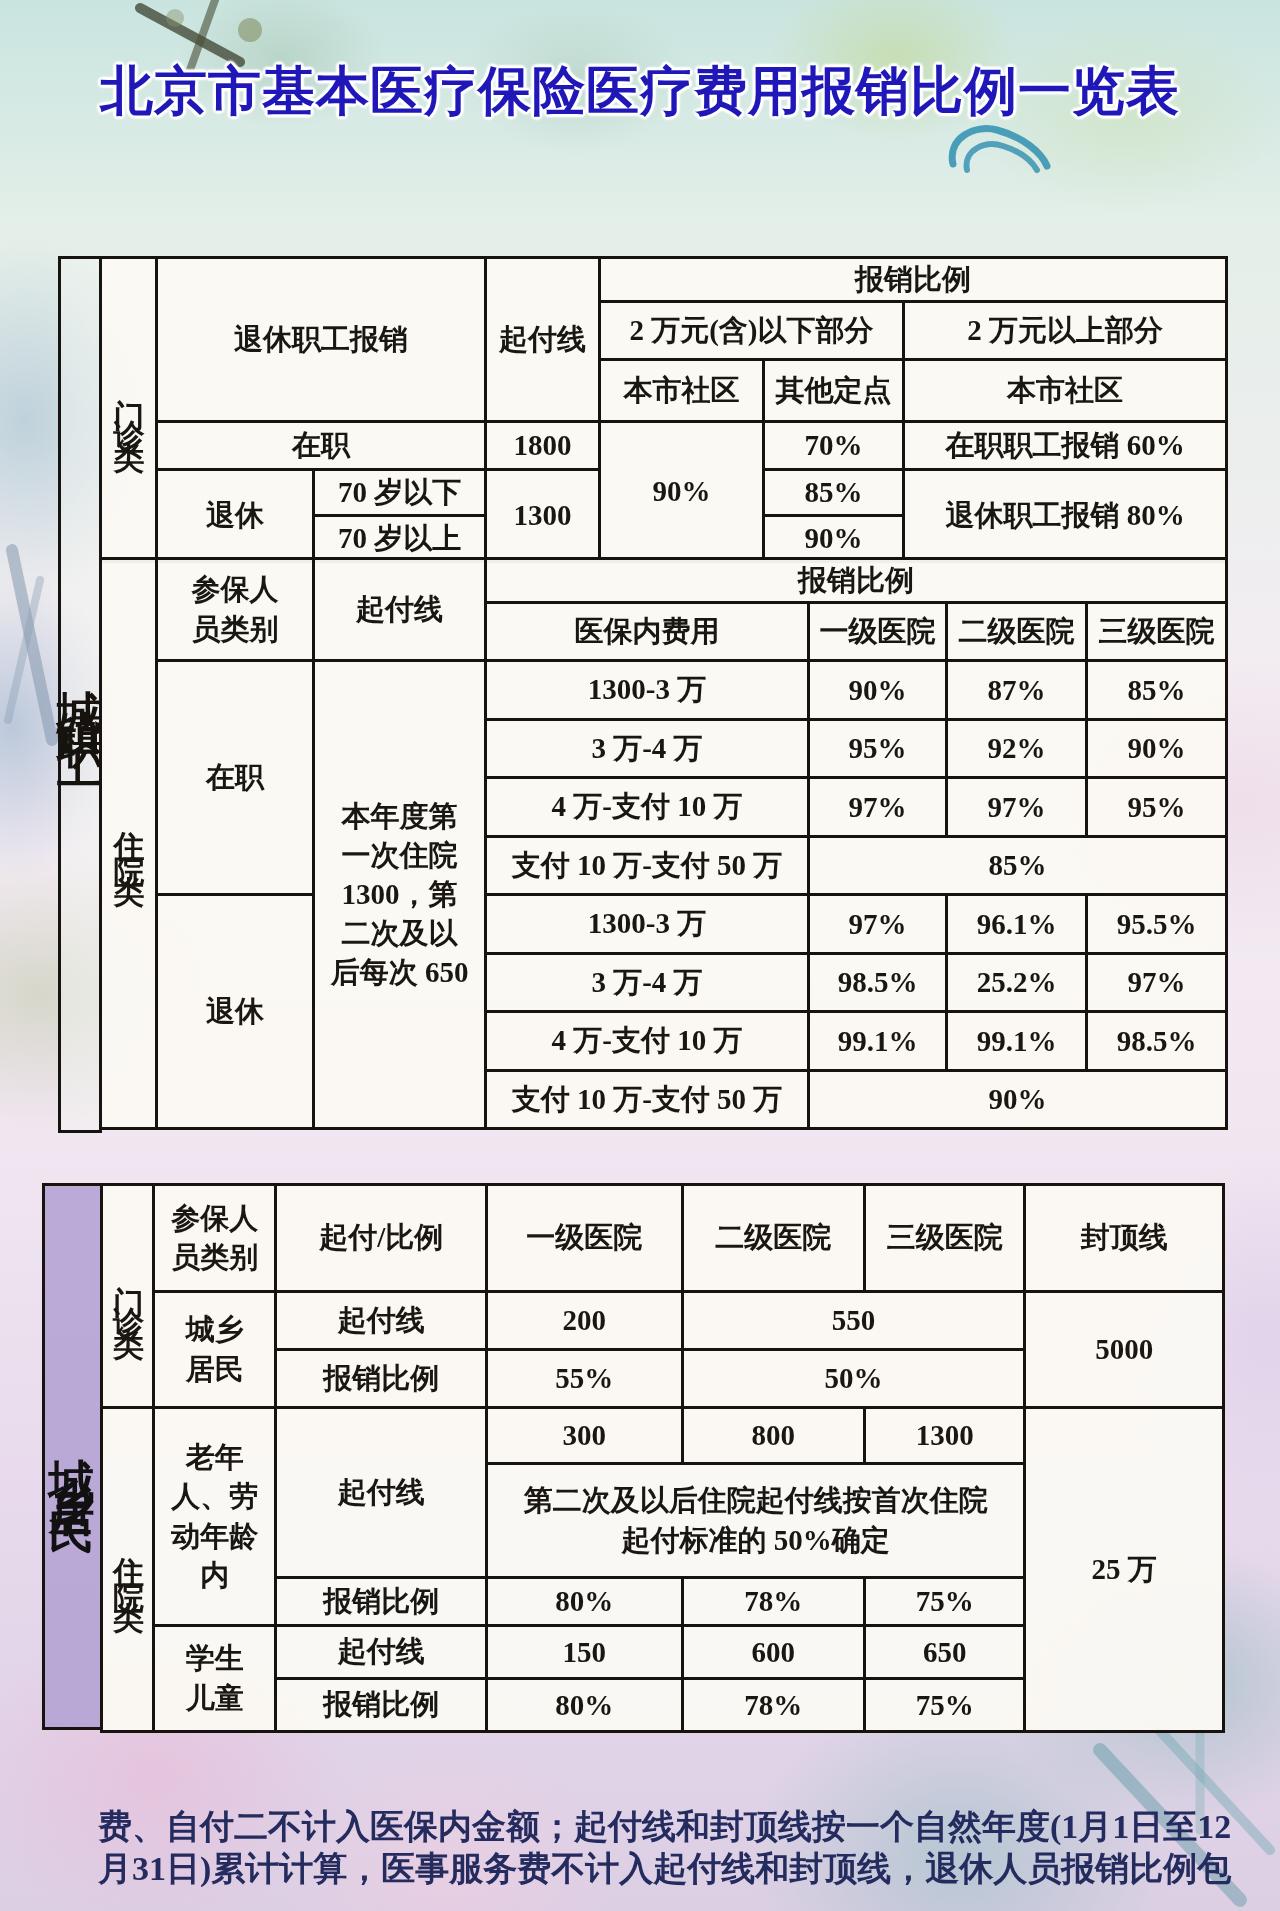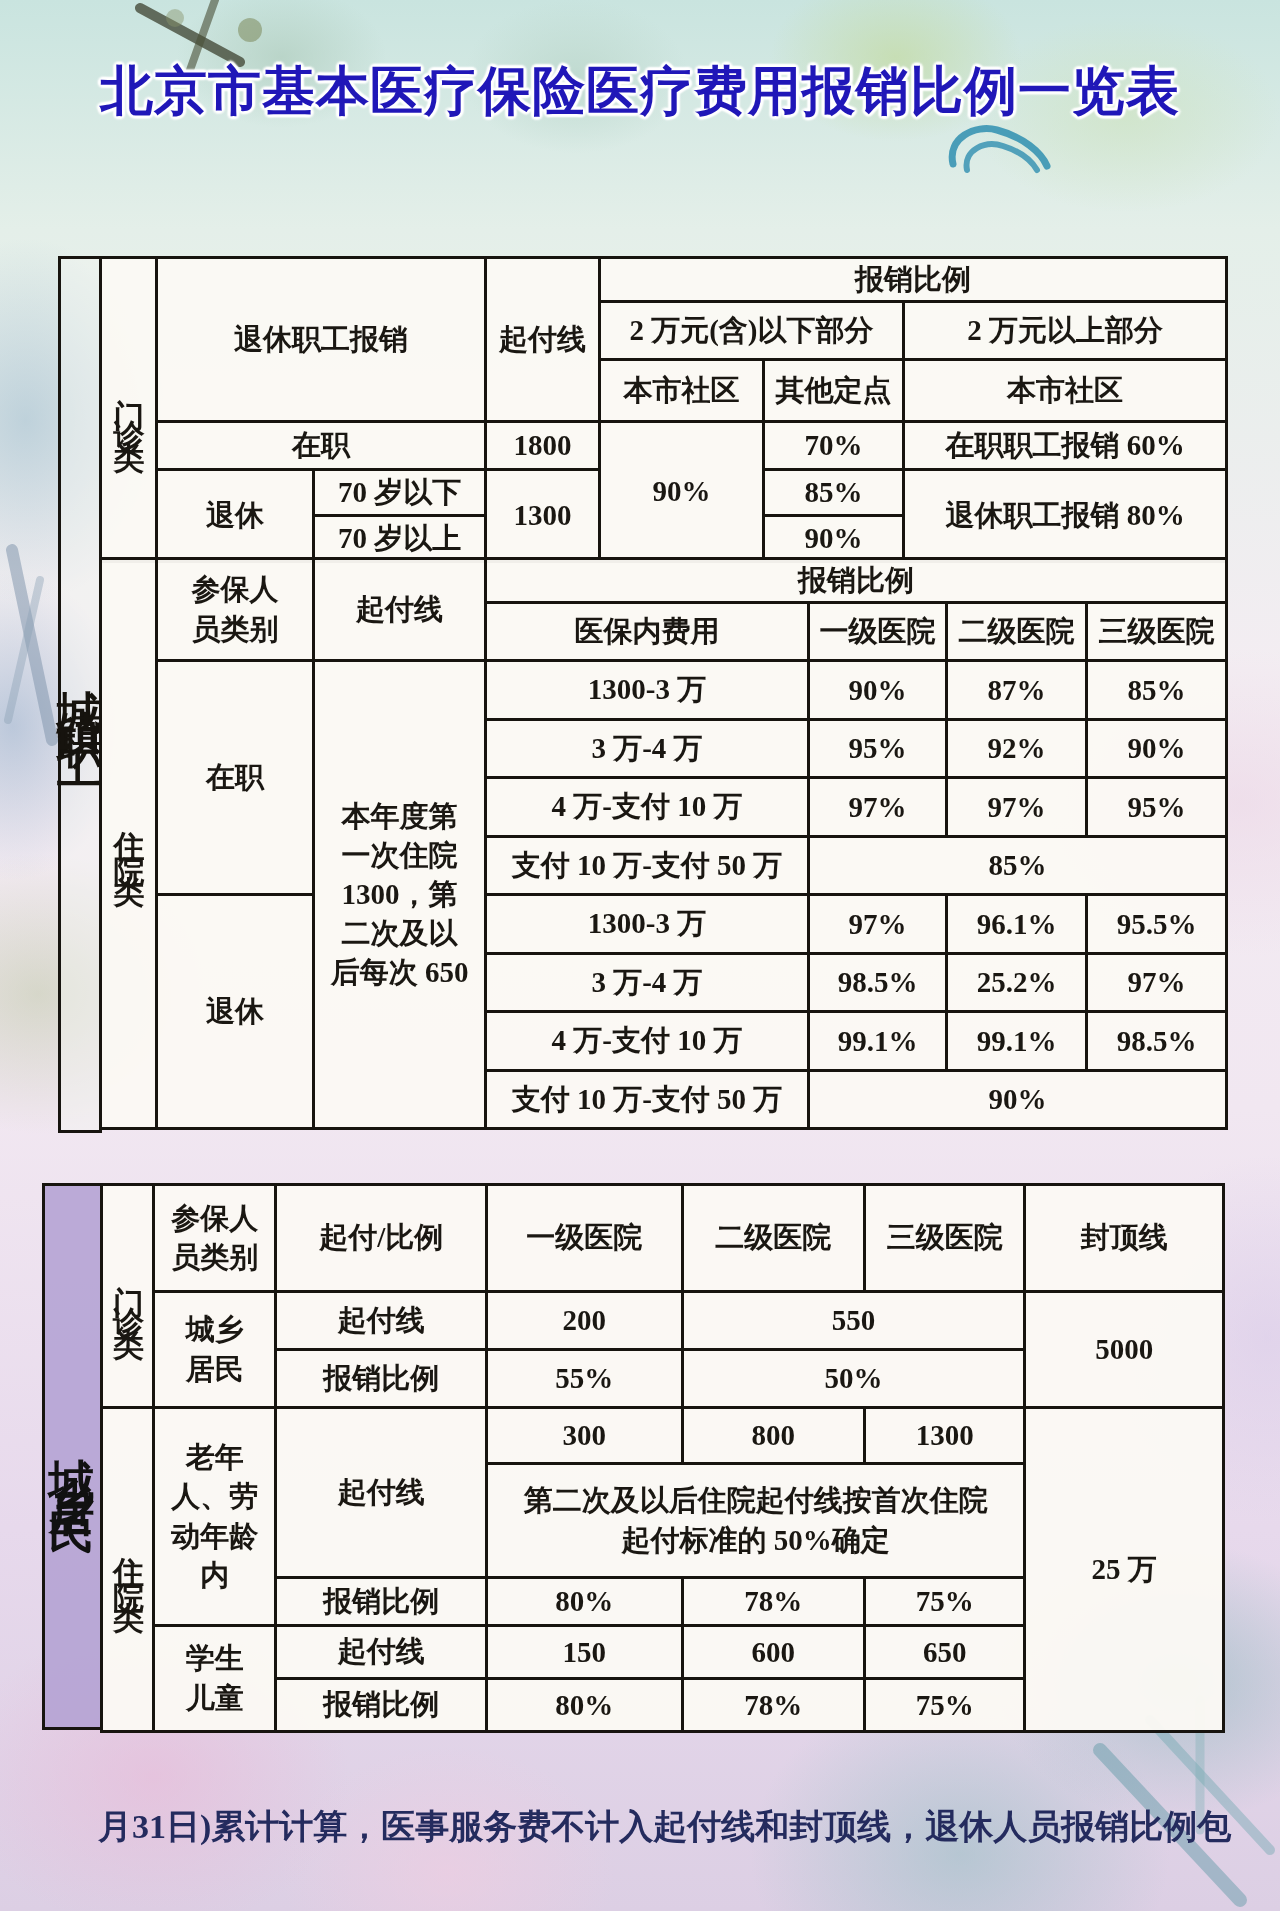--- a/index.html
+++ b/index.html
@@ -290,16 +290,17 @@
     <tr style="height:53px">
       <td>报销比例</td>
       <td class="big">80%</td>
       <td class="big">78%</td>
       <td class="big">75%</td>
     </tr>
   </tbody>
     </table>
 
   <div class="note">
+    <div class="hang">费、自付二不计入医保内金额；起付线和封顶线按一个自然年度(1月1日至12</div>
     <div class="hang">月31日)累计计算，医事服务费不计入起付线和封顶线，退休人员报销比例包</div>
   </div>
 
 </div>
 
 </body></html>

